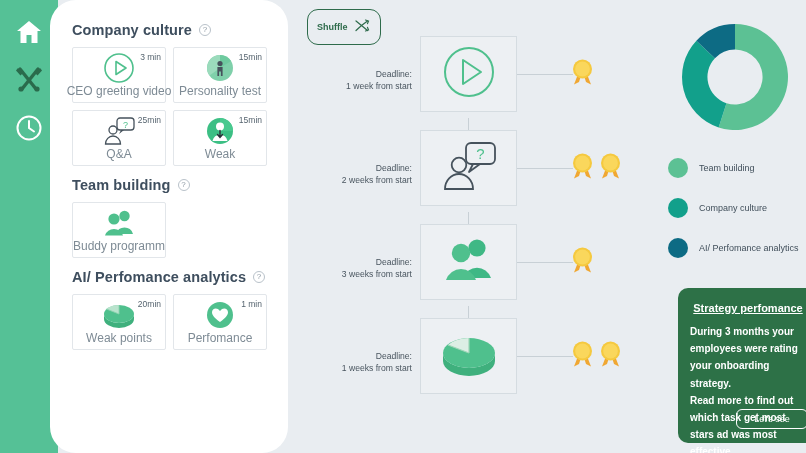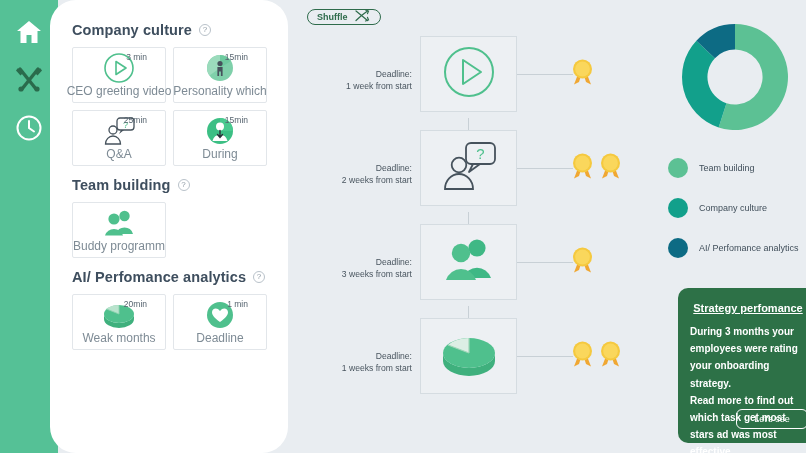--- a/index.html
+++ b/index.html
@@ -44,36 +44,36 @@
 
   .card-grid { display: flex; flex-wrap: wrap; gap: 7px; }
   .card {
     position: relative;
     width: 94px; height: 56px;
     border: 1px solid #E2E6EA; background: #fff;
     border-radius: 2px; cursor: pointer;
     display: flex; flex-direction: column; align-items: center;
   }
   .card .dur {
-    position: absolute; right: 18px; top: 4px;
+    position: absolute; right: 4px; top: 4px;
     font-size: 8.5px; color: #56646F;
   }
   .card .ico { flex: 1; display: flex; align-items: center; justify-content: center; padding-top: 4px; }
   .card .cap {
     font-size: 12px; color: #7E8B95; padding-bottom: 4px;
     text-align: center; white-space: nowrap;
   }
   .sec-gap { height: 11px; }
 
   
   .center { position: absolute; left: 288px; top: 0; width: 370px; height: 453px; }
 
   .shuffle-btn {
     position: absolute; left: 19px; top: 9px;
-    height: 16px; padding: 0 9px;
+    height: 36px; padding: 0 9px;
     border: 1.4px solid #2E6B4B; border-radius: 11px;
     background: transparent; cursor: pointer;
     display: flex; align-items: center; gap: 7px;
   }
   .shuffle-btn .lbl { font-size: 9px; font-weight: bold; color: #2E6B4B; }
 
   .wf-row { position: absolute; left: 0; width: 370px; height: 88px; }
   .wf-deadline {
     position: absolute; left: 12px; width: 112px; top: 50%;
     transform: translateY(-50%);
@@ -188,21 +188,21 @@
           <span class="dur">15min</span>
           <span class="ico">
             <svg width="32" height="32" viewBox="0 0 32 32">
               <circle cx="16" cy="16" r="13" fill="#7FD0AA"></circle>
               <path d="M16 16 L16 3 A13 13 0 0 0 5.5 23.5 Z" fill="#9BDBBC"></path>
               <path d="M16 16 L16 3 A13 13 0 0 1 27 9 Z" fill="#6ECA9F"></path>
               <circle cx="16" cy="11.5" r="2.6" fill="#46525C"></circle>
               <path d="M13.4 15 L18.6 15 L18.6 24 L16.9 24 L16.9 19.5 L15.1 19.5 L15.1 24 L13.4 24 Z" fill="#46525C"></path>
             </svg>
           </span>
-          <span class="cap">Personality which</span>
+          <span class="cap">Personality test</span>
         </div>
 
         <div class="card">
           <span class="dur">25min</span>
           <span class="ico">
             <svg width="34" height="30" viewBox="0 0 34 30">
               <rect x="15" y="2" width="17" height="12" rx="3" fill="none" stroke="#46525C" stroke-width="1.3"></rect>
               <path d="M19 14 L17 18 L22 14 Z" fill="#46525C"></path>
               <text x="23.5" y="11.5" font-size="9" fill="#4FC08D" text-anchor="middle" font-family="Liberation Sans, sans-serif">?</text>
               <circle cx="11" cy="14" r="4" fill="none" stroke="#46525C" stroke-width="1.3"></circle>
@@ -216,21 +216,21 @@
           <span class="dur">15min</span>
           <span class="ico">
             <svg width="32" height="32" viewBox="0 0 32 32">
               <circle cx="16" cy="16" r="13" fill="#3CBF84"></circle>
               <path d="M16 3 A13 13 0 0 1 29 16 L16 16 Z" fill="#49C98F"></path>
               <circle cx="16" cy="11.5" r="4" fill="#ffffff"></circle>
               <path d="M8.5 26 A7.8 8.5 0 0 1 23.5 26 Z" fill="#ffffff"></path>
               <path d="M16 15.5 L16 22 M13.5 19.5 L16 22.5 L18.5 19.5" stroke="#2A3038" stroke-width="1.4" fill="none" stroke-linecap="round"></path>
             </svg>
           </span>
-          <span class="cap">During</span>
+          <span class="cap">Weak</span>
         </div>
       </div>
 
       <div class="sec-gap"></div>
 
       <div class="sec-head">
         <span class="sec-title">Team building</span>
         <span class="help-ico">?</span>
       </div>
       <div class="card-grid">
@@ -262,32 +262,32 @@
         <div class="card">
           <span class="dur">20min</span>
           <span class="ico">
             <svg width="36" height="28" viewBox="0 0 36 28">
               <path d="M3 13 A15 9 0 0 0 33 13 L33 18 A15 9 0 0 1 3 18 Z" fill="#3FB07D"></path>
               <ellipse cx="18" cy="13" rx="15" ry="9" fill="#4FC08D"></ellipse>
               <path d="M18 13 L18 4 A15 9 0 0 0 5.5 8 Z" fill="#B9E3CD"></path>
               <path d="M18 13 L18 4 M18 13 L5.5 8" stroke="#8FD3B0" stroke-width="0.9" fill="none"></path>
             </svg>
           </span>
-          <span class="cap">Weak months</span>
+          <span class="cap">Weak points</span>
         </div>
 
         <div class="card">
           <span class="dur">1 min</span>
           <span class="ico">
             <svg width="30" height="30" viewBox="0 0 30 30">
               <circle cx="15" cy="15" r="13" fill="#4FC08D"></circle>
               <path d="M15 22 C9 17.5 7 14.8 7 12.2 C7 10 8.7 8.4 10.8 8.4 C12.3 8.4 13.7 9.2 15 10.9 C16.3 9.2 17.7 8.4 19.2 8.4 C21.3 8.4 23 10 23 12.2 C23 14.8 21 17.5 15 22 Z" fill="#ffffff"></path>
             </svg>
           </span>
-          <span class="cap">Deadline</span>
+          <span class="cap">Perfomance</span>
         </div>
       </div>
 
     </div>
   </div>
 
   <div class="center">
 
     <div class="shuffle-btn">
       <span class="lbl">Shuffle</span>

